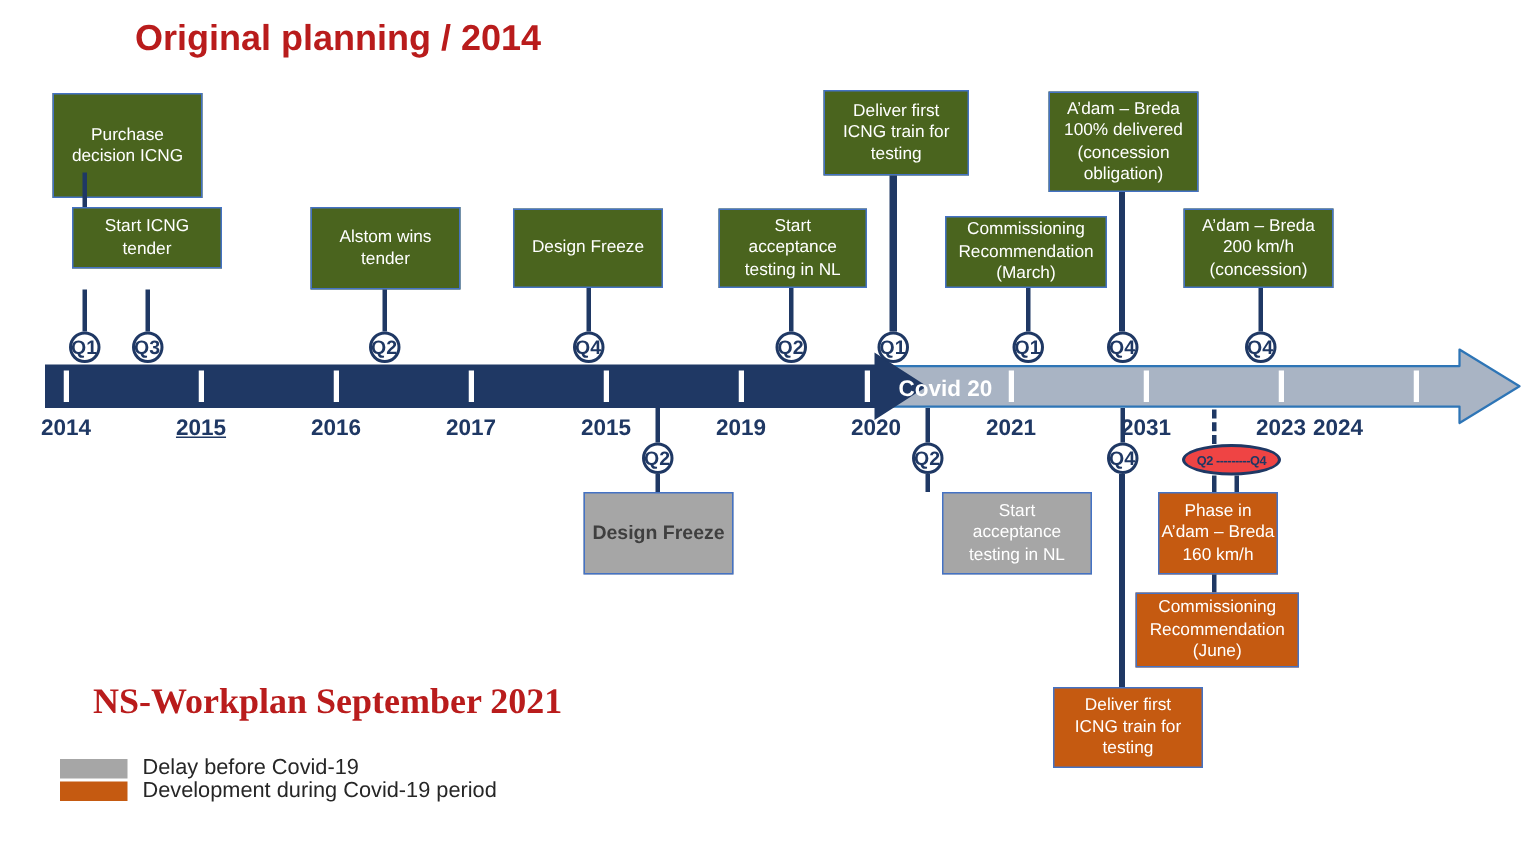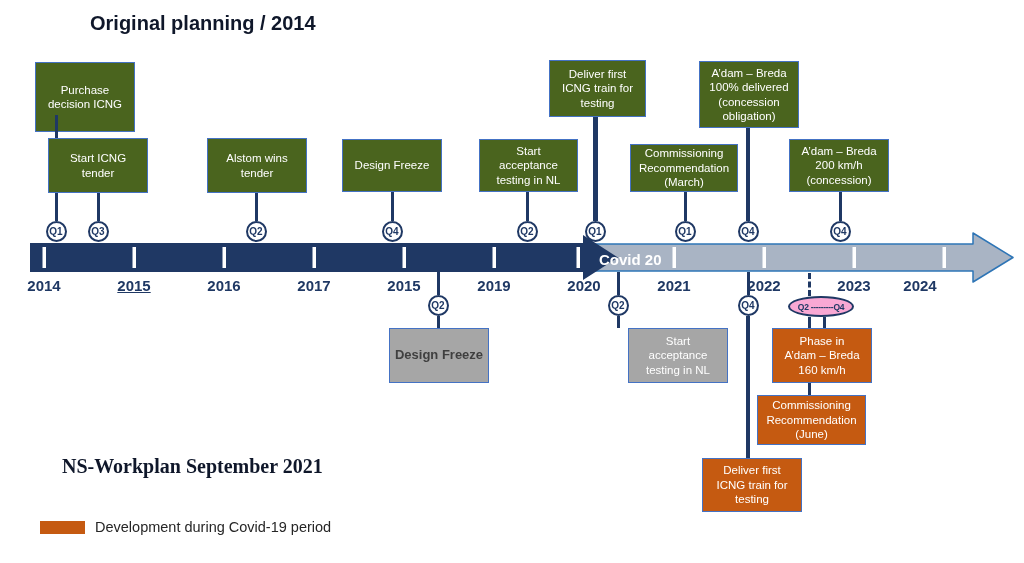--- a/index.html
+++ b/index.html
@@ -1,41 +1,41 @@
 <!DOCTYPE html>
 <html><head>
 <meta charset="utf-8">
 <style>
   html,body{margin:0;padding:0;background:#fff;}
   #canvas{
     position:relative;width:1024px;height:563px;background:#ffffff;overflow:hidden;
     font-family:"Liberation Sans",sans-serif;
   }
-  .title{position:absolute;color:#0f172a;font-weight:bold;font-size:20px;white-space:nowrap;}
+  .title{position:absolute;color:#b91c1c;font-weight:bold;font-size:24px;white-space:nowrap;}
   .ebox{
     position:absolute;display:flex;align-items:center;justify-content:center;
     text-align:center;white-space:pre-line;font-size:11.5px;line-height:1.25;
     border:1.6px solid #4472c4;color:#ffffff;box-sizing:border-box;
   }
   .green{background:#4a641e;}
   .gray{background:#a6a6a6;}
   .orange{background:#c55a11;}
   .dark-text{color:#3f3f3f;font-weight:bold;font-size:13px;}
   .vline{position:absolute;background:#1f3864;width:3px;margin-left:-1.5px;}
   .vline.w4{width:4px;margin-left:-2px;}
   .vline.w5{width:5px;margin-left:-2.5px;}
   .dashv{position:absolute;width:0;border-left:3px dashed #1f3864;margin-left:-1.5px;}
   .qcircle{
     position:absolute;width:21px;height:21px;margin-left:-10.5px;border-radius:50%;
-    background:#fff;border:2px solid #1f3864;color:#1f3864;font-weight:bold;font-size:10px;
+    background:#fff;border:2px solid #1f3864;color:#1f3864;font-weight:bold;font-size:13px;
     display:flex;align-items:center;justify-content:center;box-sizing:border-box;z-index:5;
   }
   .qoval{
     position:absolute;width:66px;height:21px;border-radius:50%;
-    background:#f9a8d4;border:2px solid #1f3864;color:#1f3864;font-weight:bold;font-size:8.5px;
+    background:#ef4444;border:2px solid #1f3864;color:#1f3864;font-weight:bold;font-size:8.5px;
     display:flex;align-items:center;justify-content:center;box-sizing:border-box;z-index:5;
     letter-spacing:-0.3px;white-space:nowrap;
   }
   .yearlbl{position:absolute;transform:translateX(-50%);color:#1f3864;font-weight:bold;font-size:15px;}
   .covid{position:absolute;color:#ffffff;font-weight:bold;font-size:15px;z-index:4;}
   .legend-row{position:absolute;display:flex;align-items:center;}
   .swatch{width:45px;height:13px;margin-right:10px;}
   .sw-green{background:#4a641e;}
   .sw-gray{background:#a6a6a6;}
   .sw-orange{background:#c55a11;}
@@ -74,27 +74,27 @@
   <div class="covid" style="left:599px;top:251px;">Covid 20</div>
 
   <div class="yearlbl" style="left:44px;top:277px;">2014</div>
   <div class="yearlbl" style="left:134px;top:277px;text-decoration:underline;">2015</div>
   <div class="yearlbl" style="left:224px;top:277px;">2016</div>
   <div class="yearlbl" style="left:314px;top:277px;">2017</div>
   <div class="yearlbl" style="left:404px;top:277px;">2015</div>
   <div class="yearlbl" style="left:494px;top:277px;">2019</div>
   <div class="yearlbl" style="left:584px;top:277px;">2020</div>
   <div class="yearlbl" style="left:674px;top:277px;">2021</div>
-  <div class="yearlbl" style="left:764px;top:277px;">2022</div>
+  <div class="yearlbl" style="left:764px;top:277px;">2031</div>
   <div class="yearlbl" style="left:854px;top:277px;">2023</div>
-  <div class="yearlbl" style="left:920px;top:277px;">2024</div>
+  <div class="yearlbl" style="left:892px;top:277px;">2024</div>
 
   <div class="ebox green" style="left:35px;top:62px;width:100px;height:70px;">Purchase
 decision ICNG</div>
-  <div class="ebox green" style="left:48px;top:138px;width:100px;height:55px;">Start ICNG
+  <div class="ebox green" style="left:48px;top:138px;width:100px;height:41px;">Start ICNG
 tender</div>
   <div class="ebox green" style="left:207px;top:138px;width:100px;height:55px;">Alstom wins
 tender</div>
   <div class="ebox green" style="left:342px;top:139px;width:100px;height:53px;">Design Freeze</div>
   <div class="ebox green" style="left:479px;top:139px;width:99px;height:53px;">Start
 acceptance
 testing in NL</div>
   <div class="ebox green" style="left:549px;top:60px;width:97px;height:57px;">Deliver first
 ICNG train for
 testing</div>
@@ -146,27 +146,31 @@
   <div class="qcircle" style="left:748px;top:295px;">Q4</div>
   <div class="vline w4" style="left:748px;top:316px;height:142px;"></div>
   <div class="ebox orange" style="left:702px;top:458px;width:100px;height:54px;">Deliver first
 ICNG train for
 testing</div>
 
   <div class="dashv" style="left:809px;top:273px;height:23px;"></div>
   <div class="qoval" style="left:788px;top:296px;">Q2 ---------Q4</div>
   <div class="dashv" style="left:809px;top:317px;height:11px;"></div>
   <div class="vline" style="left:824px;top:317px;height:11px;"></div>
-  <div class="ebox orange" style="left:772px;top:328px;width:100px;height:55px;">Phase in
+  <div class="ebox orange" style="left:772px;top:328px;width:80px;height:55px;">Phase in
 A’dam – Breda
 160 km/h</div>
 
   <div class="dashv" style="left:809px;top:383px;height:12px;"></div>
   <div class="ebox orange" style="left:757px;top:395px;width:109px;height:50px;">Commissioning
 Recommendation
 (June)</div>
 
+  <div class="legend-row" style="left:40px;top:504px;">
+    <div class="swatch sw-gray"></div>
+    <div class="legend-label">Delay before Covid-19</div>
+  </div>
   <div class="legend-row" style="left:40px;top:519px;">
     <div class="swatch sw-orange"></div>
     <div class="legend-label">Development during Covid-19 period</div>
   </div>
 
 </div>
 
 </body></html>

